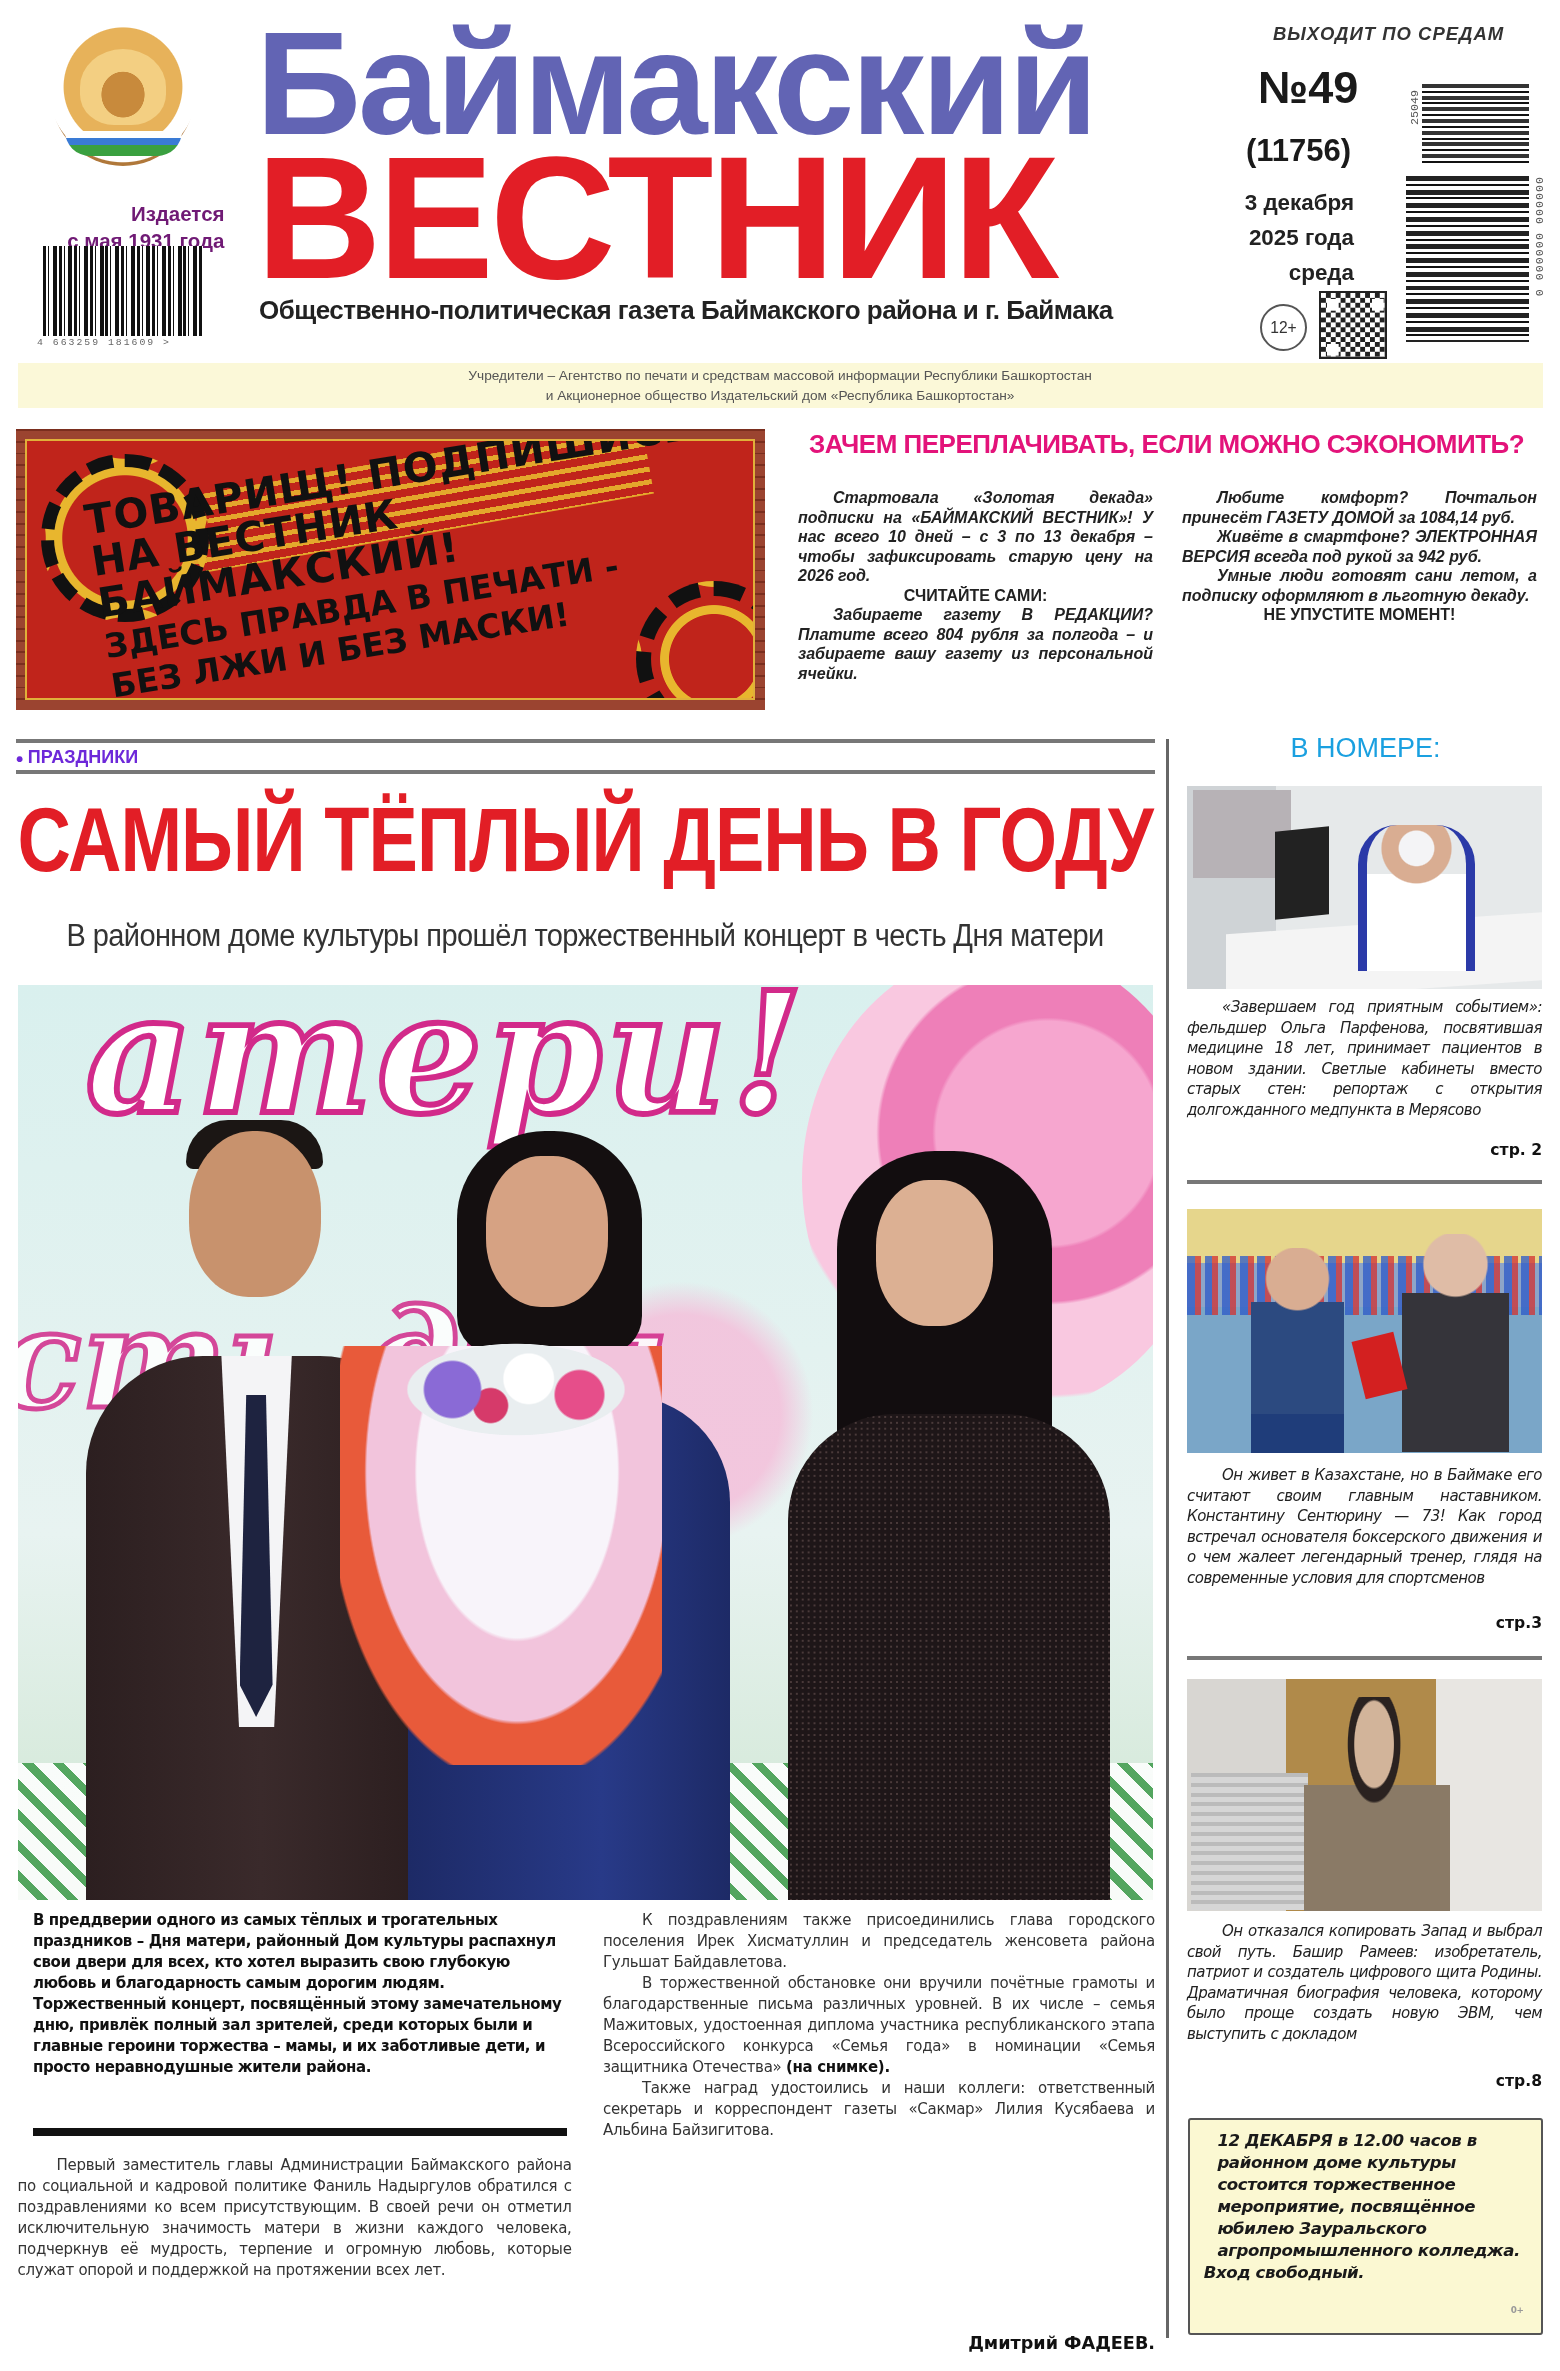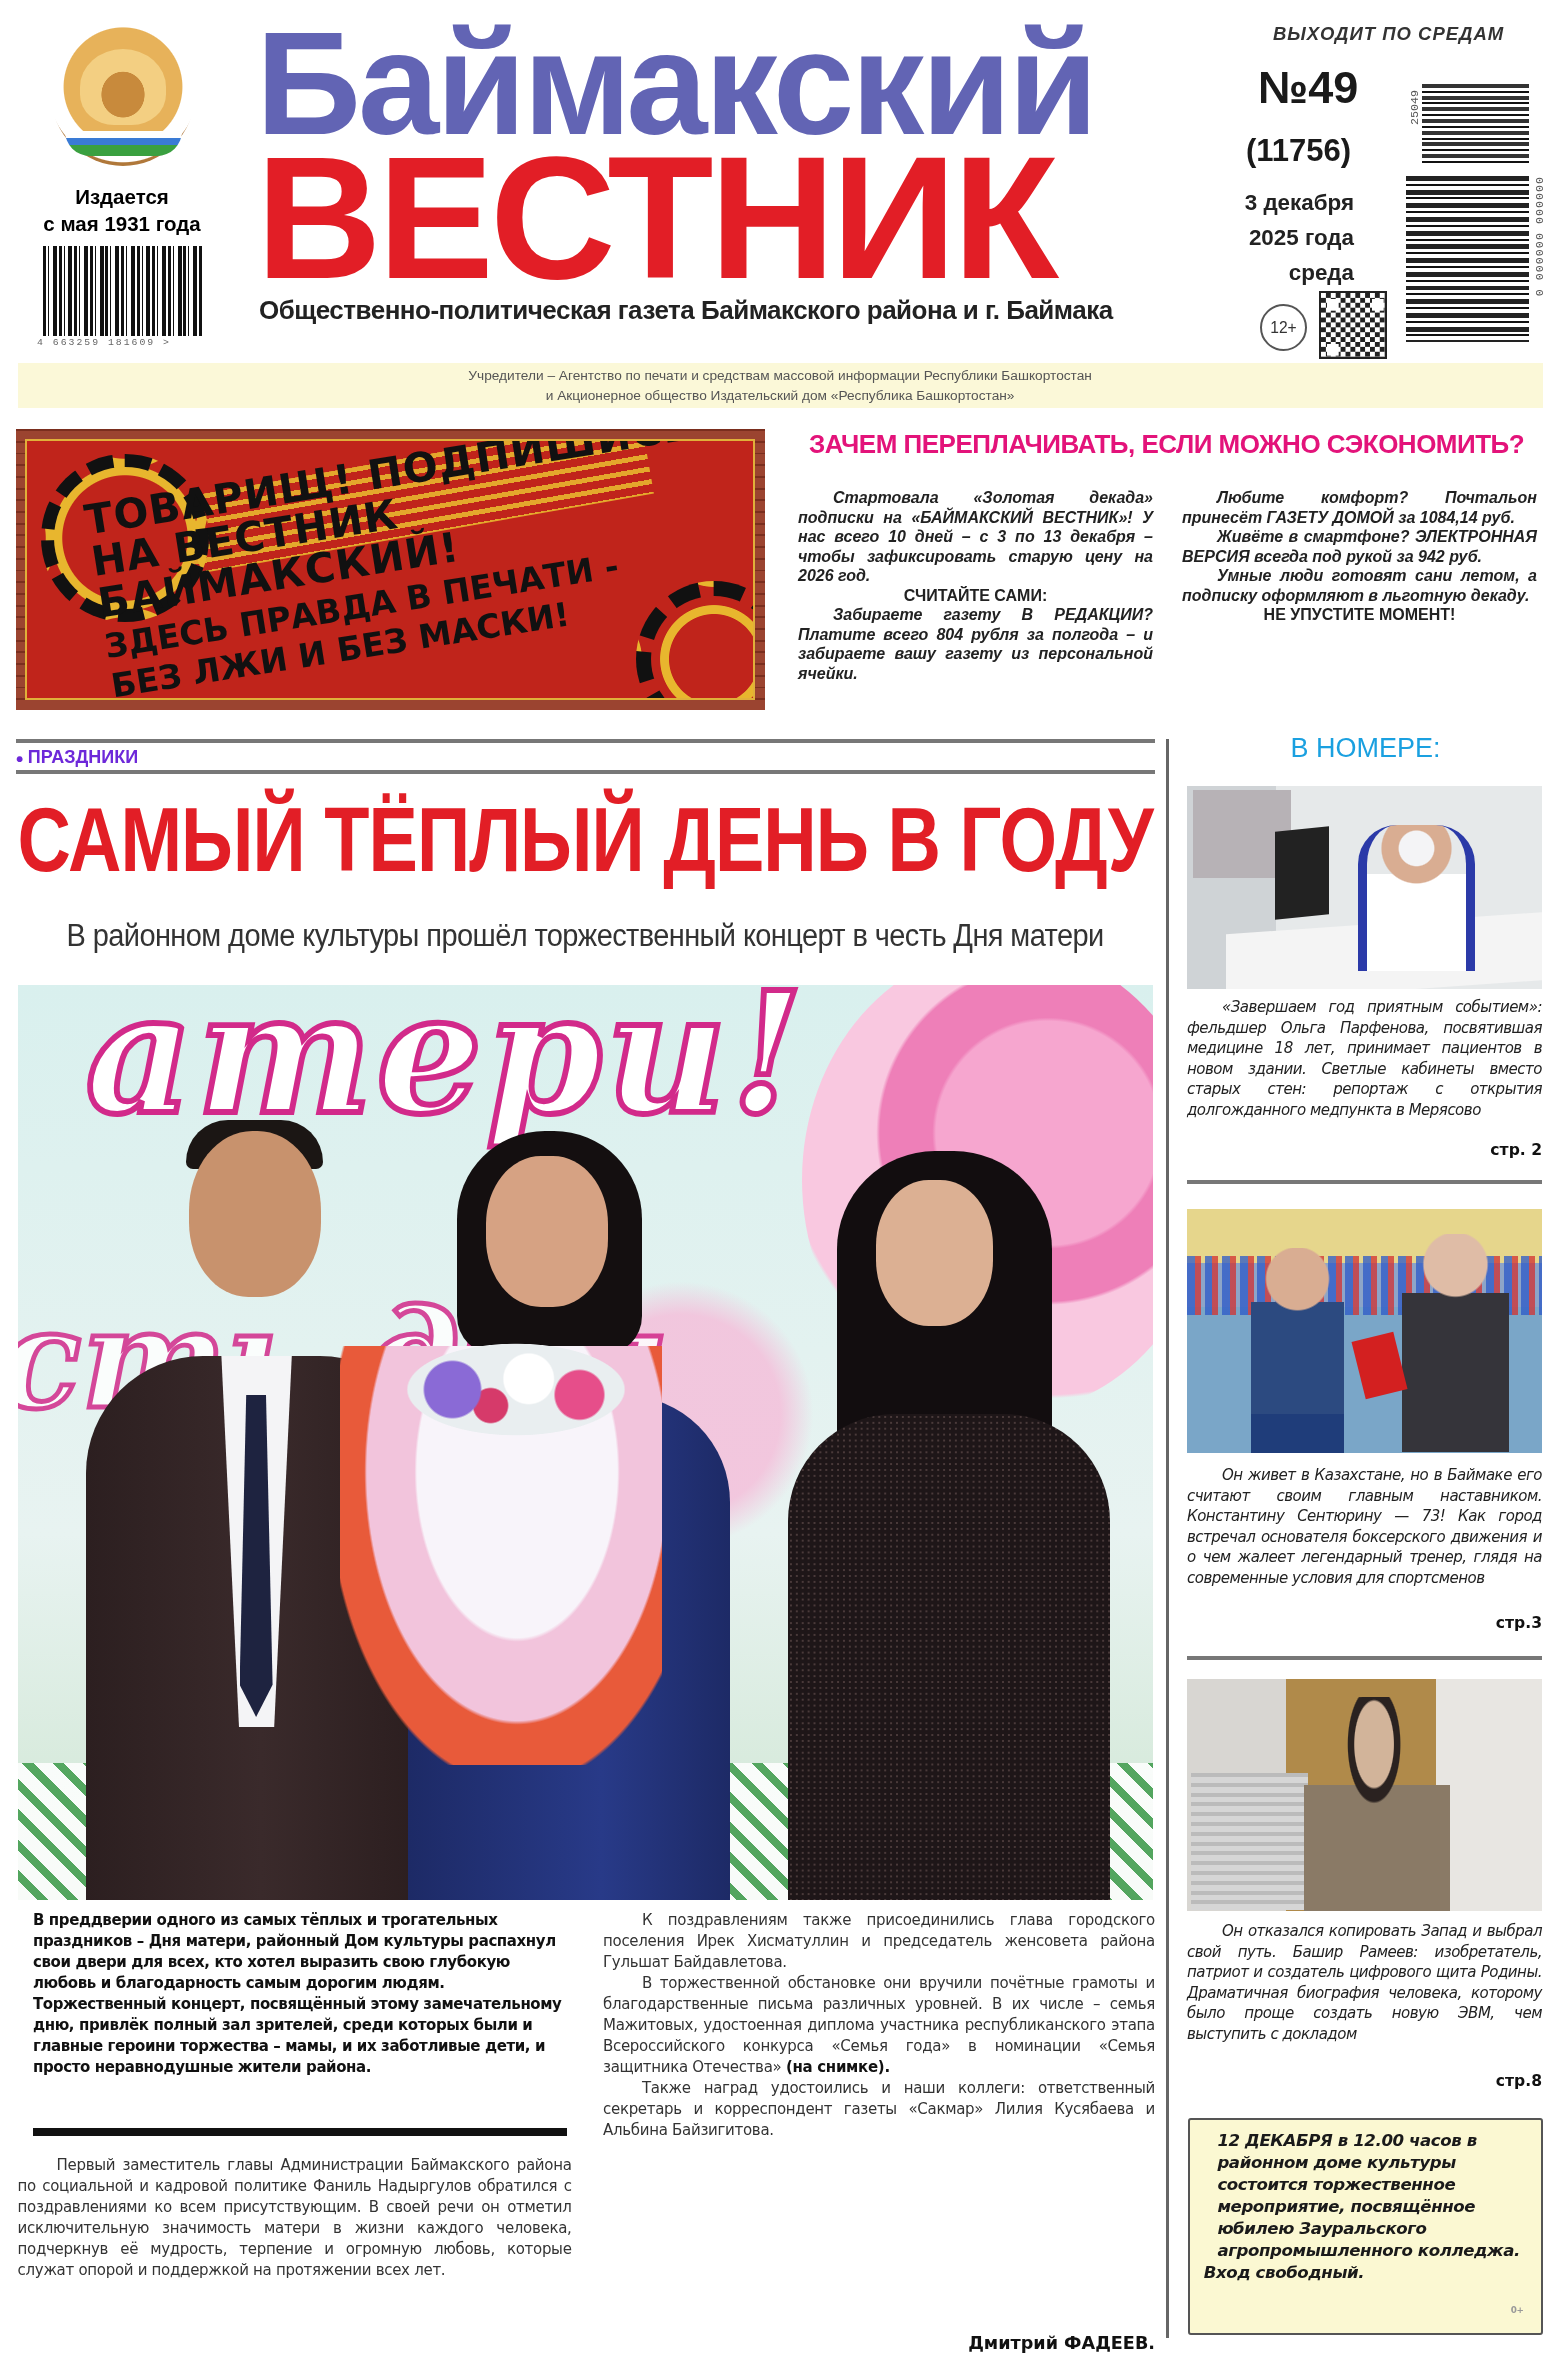--- a/index.html
+++ b/index.html
@@ -7,21 +7,21 @@
   body { position: relative; font-family: "Liberation Sans", sans-serif; color: #1a1a1a; }
   .abs { position: absolute; }
 
   
   .emblem { left: 51px; top: 21.5px; width: 144px; height: 144px; border-radius: 50%;
     background: radial-gradient(circle at 50% 45%, #f6d58a 0 30%, #e7b25a 31% 55%, #ffffff 56% 70%, #b0783a 71% 100%); }
   .emblem-inner { position: absolute; left: 29px; top: 27px; width: 86px; height: 76px;
     background: radial-gradient(ellipse at 50% 60%, #c88a3c 0 35%, #f3cf82 36% 100%); border-radius: 50% 50% 40% 40%; }
   .emblem-ribbon { position: absolute; left: 13.7px; top: 109px; width: 117px; height: 25px; border-radius: 0 0 59px 59px;
     background: linear-gradient(#ffffff 0 30%, #3a7bd5 30% 55%, #3aa040 55% 100%); }
-  .since { left: 19.5px; top: 183px; width: 205px; text-align: center; font-weight: bold; font-size: 20.5px; line-height: 27px; color: #000000; }
+  .since { left: 19.5px; top: 200px; width: 205px; text-align: right; font-weight: bold; font-size: 20.5px; line-height: 27px; color: #701a75; }
   .barcode-left { left: 43px; top: 246px; width: 160px; height: 90px;
     background: repeating-linear-gradient(90deg, #111 0 2.9px, #fff 2.9px 4.9px, #111 4.9px 5.9px, #fff 5.9px 9.8px, #111 9.8px 13.7px, #fff 13.7px 15.6px); }
   .barcode-left-num { left: 37px; top: 337px; width: 176px; font-family: "Liberation Mono", monospace; font-size: 9.8px; color: #666; letter-spacing: 2px; }
 
   .title-top { left: 256px; top: 5.9px; font-size: 146px; font-weight: bold; color: #6264b4; letter-spacing: -2.9px; line-height: 156px; }
   .title-main { left: 256px; top: 135px; font-size: 174px; font-weight: bold; color: #e21e26; letter-spacing: -3.9px; line-height: 166px; }
   .subtitle { left: 259px; top: 295px; font-size: 26px; font-weight: bold; color: #222; letter-spacing: -0.5px; }
   .contacts { left: 259px; top: 348px; font-size: 15px; color: #333; white-space: nowrap; margin-top: 37px; }
   .contacts b { color: #222; }
 

